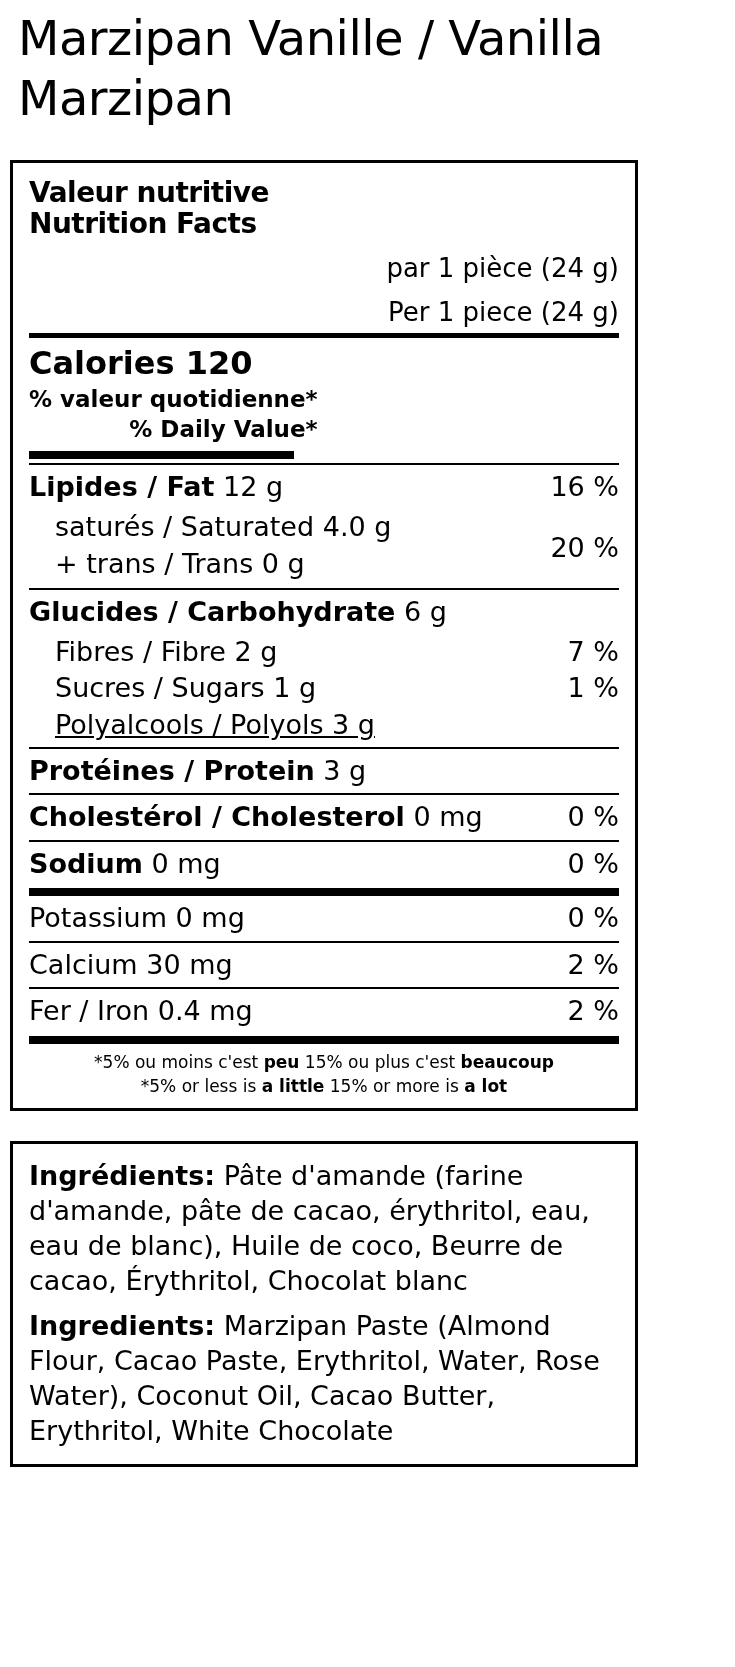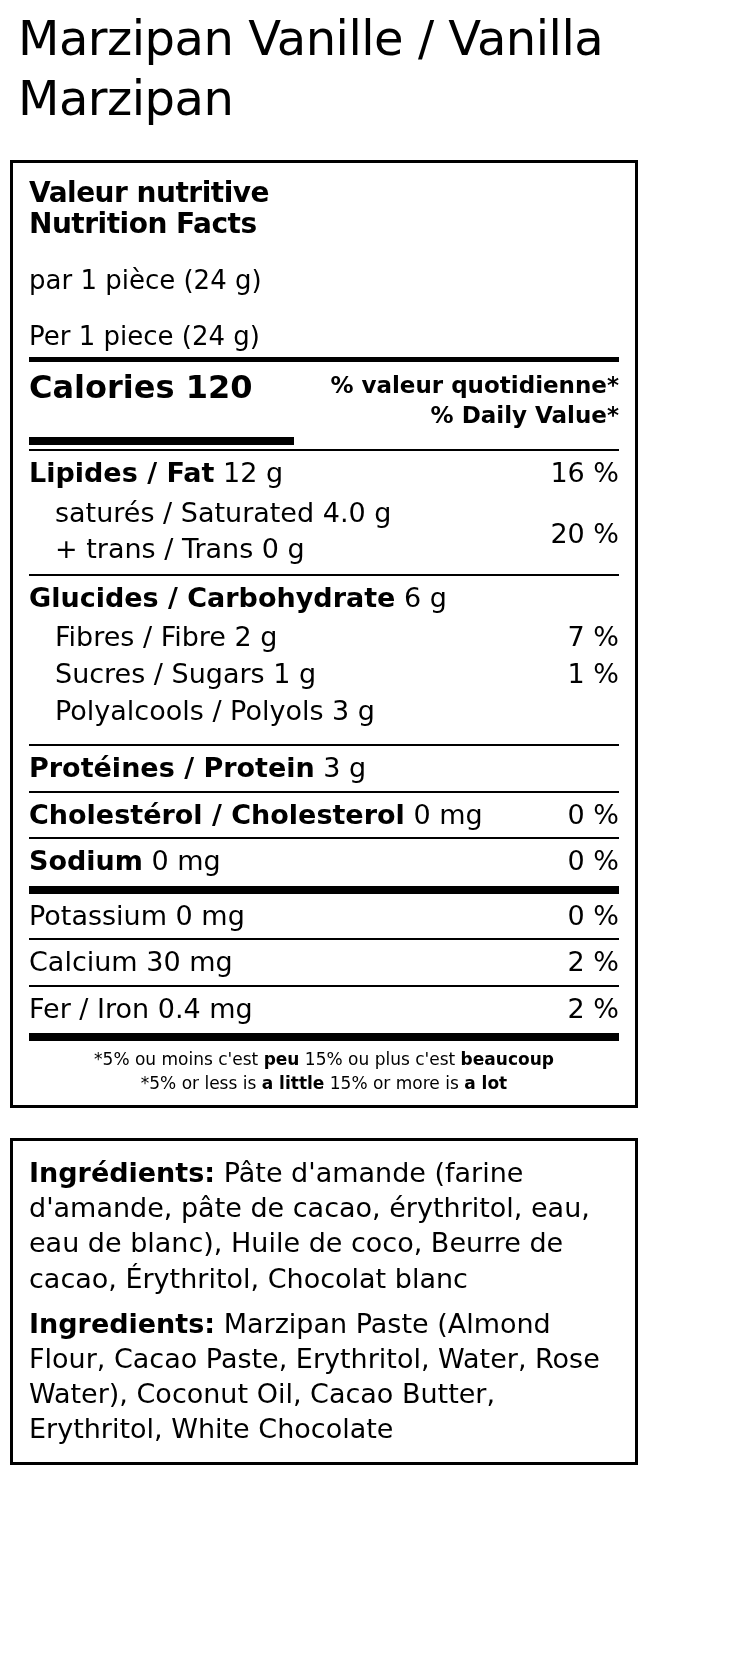--- a/index.html
+++ b/index.html
@@ -41,22 +41,23 @@
   }
   .nf-title {
     font-weight: bold;
     font-size: 28px;
     line-height: 1.12;
     letter-spacing: -0.5px;
   }
   .nf-serving {
     font-size: 26px;
     line-height: 1.25;
-    margin-top: 24px;
+    margin-top: 12px;
     margin-bottom: 4px;
+    text-align: right;
   }
 
   .rule-thick { border-top: 8px solid #000; margin: 6px 0 0 0; }
   .rule-med   { border-top: 5px solid #000; margin: 0; }
   .rule-thin  { border-top: 2px solid #000; margin: 0; }
 
   .row {
     display: flex;
     align-items: flex-start;
     justify-content: space-between;
@@ -65,20 +66,21 @@
     line-height: 1.28;
   }
   .row .left { flex: 1 1 auto; padding-right: 10px; }
   .row .right { flex: 0 0 auto; text-align: center; white-space: nowrap; }
 
   .calories-row {
     display: flex;
     align-items: flex-start;
     justify-content: space-between;
     padding: 6px 0 4px 0;
+    flex-direction: column;
   }
   .calories-label {
     font-size: 32px;
     font-weight: bold;
     line-height: 1.2;
   }
   .dv-header {
     text-align: right;
     font-size: 23px;
     font-weight: bold;
@@ -173,21 +175,21 @@
     <div class="row" style="padding-top:0;padding-bottom:2px;">
       <div class="left indent">Fibres / Fibre 2 g</div>
       <div class="right">7 %</div>
     </div>
 
     <div class="row" style="padding-top:0;padding-bottom:2px;">
       <div class="left indent">Sucres / Sugars 1 g</div>
       <div class="right">1 %</div>
     </div>
 
-    <div class="row" style="padding-top:0;padding-bottom:16px;">
+    <div class="row" style="padding-top:0;padding-bottom:4px;text-decoration:underline;">
       <div class="left indent">Polyalcools / Polyols 3 g</div>
       <div class="right"></div>
     </div>
 
     <div class="rule-thin"></div>
 
     <div class="row">
       <div class="left"><span class="b">Protéines / Protein</span> <span>3 g</span></div>
       <div class="right"></div>
     </div>

